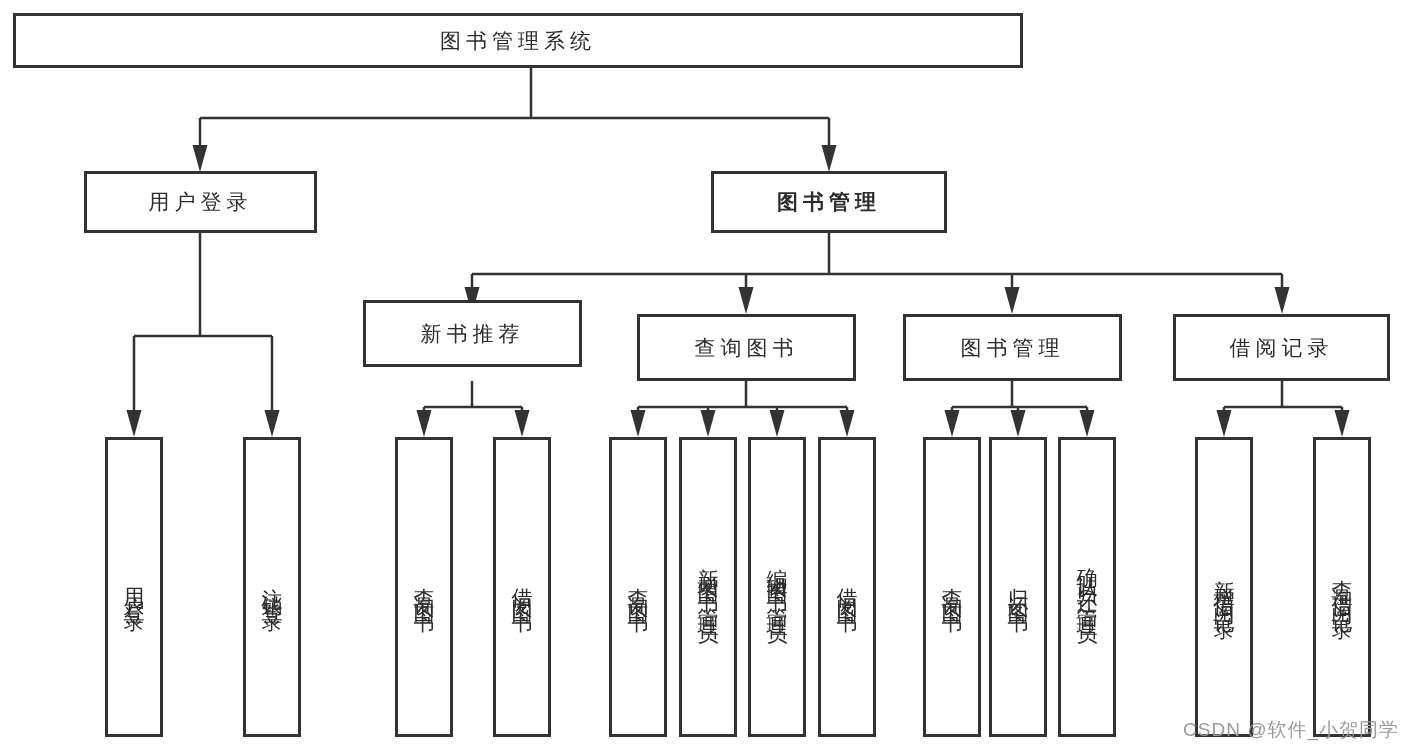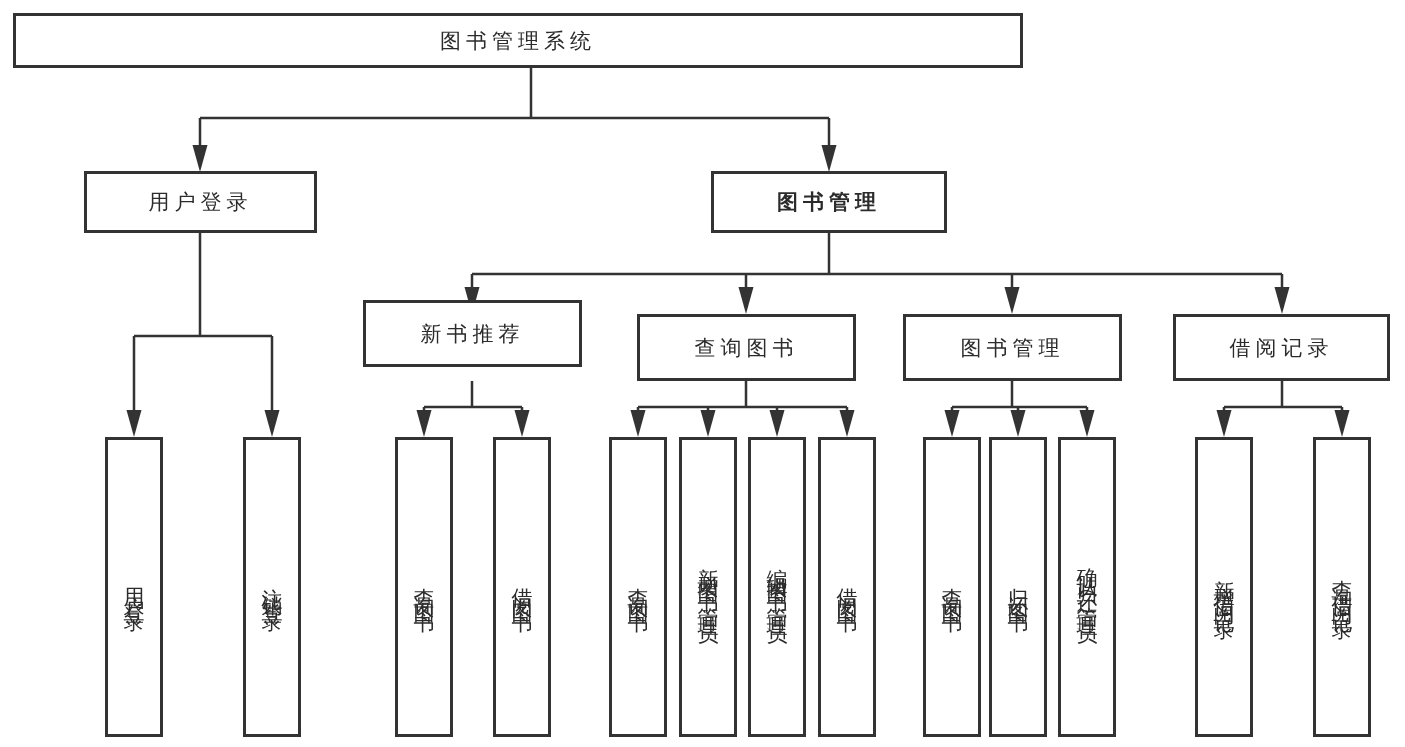--- a/index.html
+++ b/index.html
@@ -116,14 +116,15 @@
   <div class="box vbox" style="left:748px; top:437px; width:58px; height:300px;">编辑图书（管理员）</div>
   <div class="box vbox" style="left:818px; top:437px; width:58px; height:300px;">借阅图书</div>
 
   <div class="box vbox" style="left:923px; top:437px; width:58px; height:300px;">查询图书</div>
   <div class="box vbox" style="left:989px; top:437px; width:58px; height:300px;">归还图书</div>
   <div class="box vbox" style="left:1058px; top:437px; width:58px; height:300px;">确认归还（管理员）</div>
 
   <div class="box vbox" style="left:1195px; top:437px; width:58px; height:300px;">新增借阅记录</div>
   <div class="box vbox" style="left:1313px; top:437px; width:58px; height:300px;">查询借阅记录</div>
 
+  <div id="watermark">CSDN @软件_小贺同学</div>
 
 </div>
 
 </body></html>

